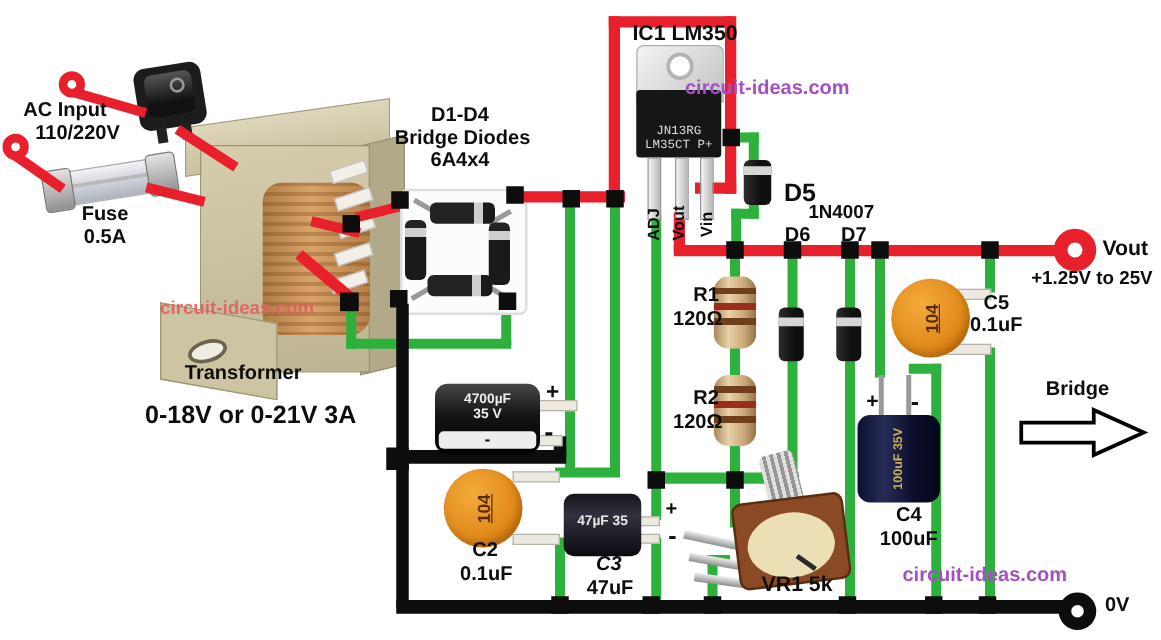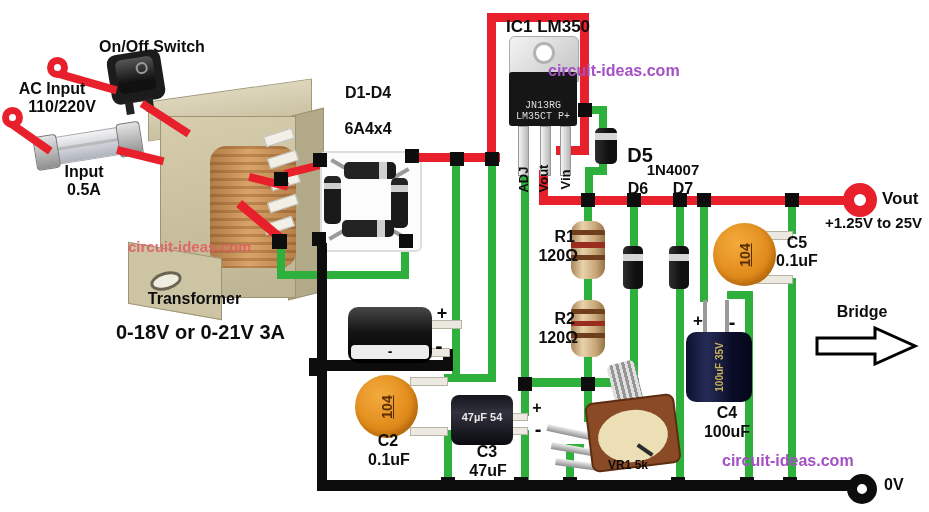--- a/index.html
+++ b/index.html
@@ -119,20 +119,24 @@
   <div class="w green" style="left:788px;top:278px;width:8px;height:207px;"></div>
 
   <div class="w black" style="left:317px;top:243px;width:10px;height:243px;"></div>
   <div class="w black" style="left:317px;top:360px;width:136px;height:11px;"></div>
   <div class="w black" style="left:443px;top:349px;width:10px;height:16px;"></div>
   <div class="w black" style="left:317px;top:480px;width:548px;height:11px;"></div>
 
   <div class="lead" style="left:428px;top:320px;width:32px;height:7px;"></div>
   <div class="lead" style="left:428px;top:348px;width:20px;height:7px;"></div>
   <div class="abs" style="left:348px;top:307px;width:84px;height:56px;border-radius:10px;background:linear-gradient(180deg,#484848,#141414 45%,#000);">
+    <div class="abs" style="left:0;top:6px;width:84px;text-align:center;color:#eee;font-size:11px;font-weight:700;">
+      <div>4700µF</div>
+      <div>35 V</div>
+    </div>
     <div class="abs" style="left:3px;top:38px;width:78px;height:14px;background:#ededed;border-radius:4px;text-align:center;font-weight:700;font-size:14px;line-height:12px;color:#111;">-</div>
   </div>
   <div class="lbl" style="left:434px;top:304px;width:16px;font-size:18px;">+</div>
   <div class="lbl" style="left:432px;top:334px;width:14px;font-size:22px;">-</div>
 
   <div class="abs" style="left:509px;top:36px;width:68px;height:44px;background:linear-gradient(135deg,#f4f4f4,#c2c2c2);border:1px solid #aaa;border-radius:6px 6px 0 0;"></div>
   <div class="abs" style="left:533px;top:42px;width:16px;height:16px;background:#fff;border:3px solid #b3b3b3;border-radius:50%;"></div>
   <div class="abs" style="left:509px;top:72px;width:68px;height:54px;background:#161616;border-radius:3px;color:#ddd;text-align:center;font-family:'Liberation Mono',monospace;">
     <div style="font-size:10px;margin-top:28px;">JN13RG</div>
     <div style="font-size:10px;">LM35CT P+</div>
@@ -159,21 +163,21 @@
 
   <div class="lead" style="left:410px;top:377px;width:36px;height:7px;"></div>
   <div class="lead" style="left:410px;top:427px;width:36px;height:7px;"></div>
   <div class="disc" style="left:355px;top:375px;width:63px;height:63px;">
       <div class="code">104</div>
     </div>
 
   <div class="lead" style="left:509px;top:413px;width:17px;height:6px;"></div>
   <div class="lead" style="left:509px;top:427px;width:17px;height:6px;"></div>
   <div class="abs" style="left:451px;top:395px;width:62px;height:50px;border-radius:8px;background:linear-gradient(180deg,#14141c,#32323e 35%,#0a0a10);color:#e8e8e8;text-align:center;">
-    <div style="font-size:11px;font-weight:700;margin-top:16px;">47µF 54</div>
+    <div style="font-size:11px;font-weight:700;margin-top:16px;">47µF 35</div>
   </div>
   <div class="lbl" style="left:530px;top:399px;width:14px;font-size:16px;">+</div>
   <div class="lbl" style="left:532px;top:418px;width:12px;font-size:20px;">-</div>
 
   <div class="abs" style="left:703px;top:300px;width:4px;height:34px;background:#9a9a9a;"></div>
   <div class="abs" style="left:725px;top:300px;width:4px;height:34px;background:#9a9a9a;"></div>
   <div class="abs" style="left:686px;top:332px;width:66px;height:70px;border-radius:10px;background:linear-gradient(90deg,#0c1030,#262c56 32%,#0a0d28 70%,#05071a);">
     <div style="position:absolute;left:50%;top:50%;transform:translate(-50%,-50%) rotate(-90deg);color:#c9b15a;font-size:10px;font-weight:700;white-space:nowrap;">100uF 35V</div>
   </div>
   <div class="lbl" style="left:690px;top:312px;width:16px;font-size:17px;">+</div>
@@ -222,55 +226,55 @@
 
   <div class="ring" style="left:47px;top:57px;width:7px;height:7px;border:7px solid var(--wire-red);"></div>
   <div class="ring" style="left:2px;top:107px;width:7px;height:7px;border:7px solid var(--wire-red);"></div>
   <div class="ring" style="left:843px;top:183px;width:12px;height:12px;border:11px solid var(--wire-red);"></div>
   <div class="ring" style="left:847px;top:474px;width:10px;height:10px;border:10px solid var(--wire-black);"></div>
 
   <svg style="position:absolute;left:815px;top:325px;" width="104" height="42" viewBox="0 0 104 42">
     <polygon points="2,13 60,13 60,3 100,21 60,39 60,29 2,29" fill="#ffffff" stroke="#000000" stroke-width="3"></polygon>
   </svg>
 
-  <div class="lbl" style="left:92px;top:38px;width:120px;font-size:16px;">On/Off Switch</div>
   <div class="lbl" style="left:10px;top:80px;width:84px;font-size:16px;">AC Input</div>
   <div class="lbl" style="left:16px;top:98px;width:92px;font-size:16px;">110/220V</div>
-  <div class="lbl" style="left:52px;top:163px;width:64px;font-size:16px;">Input</div>
+  <div class="lbl" style="left:52px;top:163px;width:64px;font-size:16px;">Fuse</div>
   <div class="lbl" style="left:52px;top:181px;width:64px;font-size:16px;">0.5A</div>
   <div class="lbl" style="left:132px;top:290px;width:125px;font-size:16px;">Transformer</div>
   <div class="lbl" style="left:116px;top:321px;width:162px;font-size:20px;">0-18V or 0-21V 3A</div>
   <div class="wm" style="left:128px;top:238px;color:var(--watermark-rose);opacity:.9;font-size:15px;">circuit-ideas.com</div>
 
   <div class="lbl" style="left:328px;top:84px;width:80px;font-size:16px;">D1-D4</div>
+  <div class="lbl" style="left:310px;top:102px;width:120px;font-size:16px;">Bridge Diodes</div>
   <div class="lbl" style="left:328px;top:120px;width:80px;font-size:16px;">6A4x4</div>
 
   <div class="lbl" style="left:498px;top:18px;width:100px;font-size:17px;">IC1 LM350</div>
   <div class="wm" style="left:548px;top:62px;color:var(--watermark-purple);font-size:16px;">circuit-ideas.com</div>
 
   <div class="lbl" style="left:623px;top:144px;width:34px;font-size:20px;">D5</div>
   <div class="lbl" style="left:641px;top:162px;width:64px;font-size:15px;">1N4007</div>
   <div class="lbl" style="left:622px;top:180px;width:32px;font-size:16px;">D6</div>
   <div class="lbl" style="left:667px;top:180px;width:32px;font-size:16px;">D7</div>
 
   <div class="lbl" style="left:545px;top:228px;width:30px;font-size:16px;text-align:right;">R1</div>
   <div class="lbl" style="left:528px;top:247px;width:50px;font-size:16px;text-align:right;">120Ω</div>
   <div class="lbl" style="left:545px;top:310px;width:30px;font-size:16px;text-align:right;">R2</div>
   <div class="lbl" style="left:528px;top:329px;width:50px;font-size:16px;text-align:right;">120Ω</div>
 
   <div class="lbl" style="left:368px;top:432px;width:40px;font-size:16px;">C2</div>
   <div class="lbl" style="left:358px;top:451px;width:62px;font-size:16px;">0.1uF</div>
-  <div class="lbl" style="left:468px;top:443px;width:38px;font-size:16px;">C3</div>
+  <div class="lbl" style="left:468px;top:443px;width:38px;font-size:16px;font-style:italic;">C3</div>
   <div class="lbl" style="left:460px;top:462px;width:56px;font-size:16px;">47uF</div>
   <div class="lbl" style="left:707px;top:404px;width:40px;font-size:16px;">C4</div>
   <div class="lbl" style="left:694px;top:423px;width:66px;font-size:16px;">100uF</div>
   <div class="lbl" style="left:779px;top:234px;width:36px;font-size:16px;">C5</div>
   <div class="lbl" style="left:767px;top:252px;width:60px;font-size:16px;">0.1uF</div>
 
-  <div class="lbl" style="left:590px;top:459px;width:76px;font-size:12px;">VR1 5k</div>
+  <div class="lbl" style="left:590px;top:459px;width:76px;font-size:17px;text-align:right;">VR1 5k</div>
 
   <div class="lbl" style="left:882px;top:190px;width:46px;font-size:17px;text-align:left;">Vout</div>
   <div class="lbl" style="left:818px;top:215px;width:111px;font-size:15px;">+1.25V to 25V</div>
   <div class="lbl" style="left:830px;top:303px;width:64px;font-size:16px;">Bridge</div>
   <div class="lbl" style="left:884px;top:476px;width:34px;font-size:16px;text-align:left;">0V</div>
   <div class="wm" style="left:722px;top:452px;color:var(--watermark-purple);font-size:16px;">circuit-ideas.com</div>
 
 </div>
 
 </body></html>

